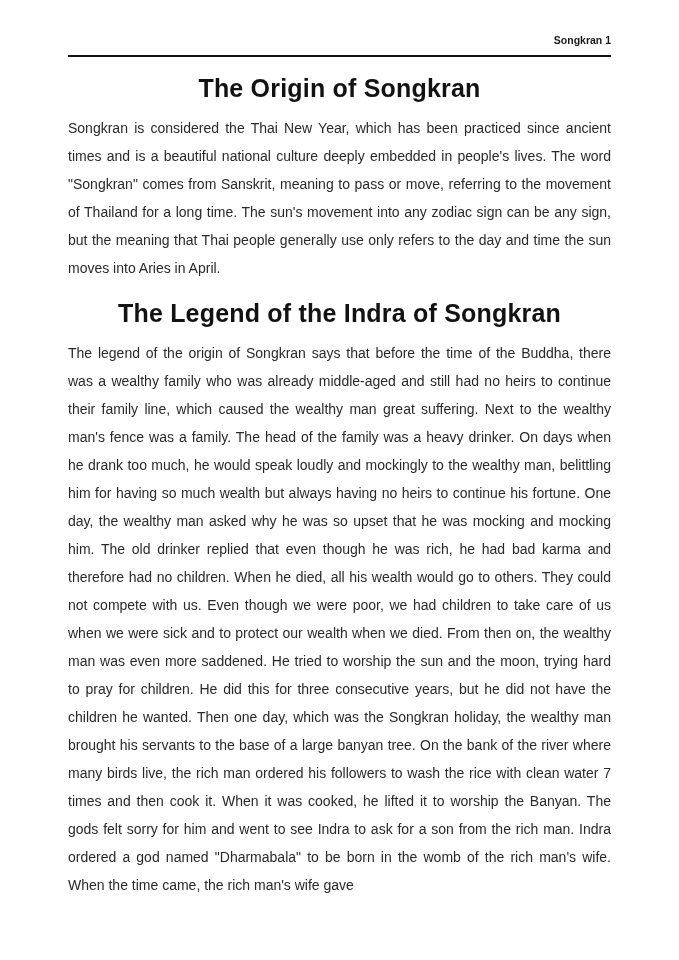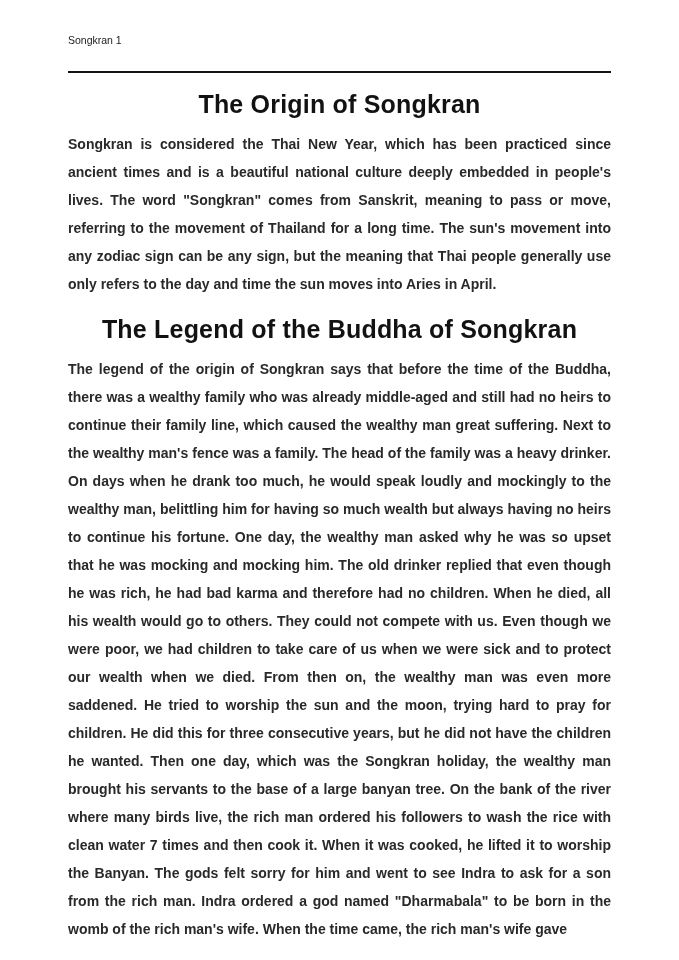--- a/index.html
+++ b/index.html
@@ -12,25 +12,26 @@
     position: relative;
     width: 679px;
     height: 960px;
     background: #ffffff;
     padding: 34px 68px 0 68px;
     overflow: hidden;
     font-family: "Liberation Sans", sans-serif;
     color: #1f1f1f;
   }
   .page-header {
-    text-align: left;
+    text-align: right;
     font-size: 10.5px;
     line-height: 13px;
     color: #1a1a1a;
-    margin-bottom: 24px;
+    margin-bottom: 8px;
+    font-weight: bold;
   }
   .header-rule {
     border: none;
     border-top: 2px solid #131313;
     margin: 0;
     width: 100%;
   }
   .doc-title {
     font-size: 25px;
     font-weight: 700;
@@ -39,35 +40,34 @@
     letter-spacing: 0.2px;
     font-family: "Liberation Sans", sans-serif;
     text-align: center;
   }
   .doc-paragraph {
     font-size: 14px;
     line-height: 28px;
     text-align: justify;
     color: #292929;
     margin: 0 0 8px 0;
-    font-weight: bold;
   }
 </style>
 </head>
 <body>
 
 <div class="page">
 
   <div class="page-header">
     <span>Songkran 1</span>
   </div>
 
   <hr class="header-rule">
 
   <h1 class="doc-title">The Origin of Songkran</h1>
 
   <p class="doc-paragraph">Songkran is considered the Thai New Year, which has been practiced since ancient times and is a beautiful national culture deeply embedded in people's lives. The word "Songkran" comes from Sanskrit, meaning to pass or move, referring to the movement of Thailand for a long time. The sun's movement into any zodiac sign can be any sign, but the meaning that Thai people generally use only refers to the day and time the sun moves into Aries in April.</p>
 
-  <h1 class="doc-title">The Legend of the Buddha of Songkran</h1>
+  <h1 class="doc-title">The Legend of the Indra of Songkran</h1>
 
   <p class="doc-paragraph">The legend of the origin of Songkran says that before the time of the Buddha, there was a wealthy family who was already middle-aged and still had no heirs to continue their family line, which caused the wealthy man great suffering. Next to the wealthy man's fence was a family. The head of the family was a heavy drinker. On days when he drank too much, he would speak loudly and mockingly to the wealthy man, belittling him for having so much wealth but always having no heirs to continue his fortune. One day, the wealthy man asked why he was so upset that he was mocking and mocking him. The old drinker replied that even though he was rich, he had bad karma and therefore had no children. When he died, all his wealth would go to others. They could not compete with us. Even though we were poor, we had children to take care of us when we were sick and to protect our wealth when we died. From then on, the wealthy man was even more saddened. He tried to worship the sun and the moon, trying hard to pray for children. He did this for three consecutive years, but he did not have the children he wanted. Then one day, which was the Songkran holiday, the wealthy man brought his servants to the base of a large banyan tree. On the bank of the river where many birds live, the rich man ordered his followers to wash the rice with clean water 7 times and then cook it. When it was cooked, he lifted it to worship the Banyan. The gods felt sorry for him and went to see Indra to ask for a son from the rich man. Indra ordered a god named "Dharmabala" to be born in the womb of the rich man's wife. When the time came, the rich man's wife gave</p>
 
 </div>
 
 </body></html>

